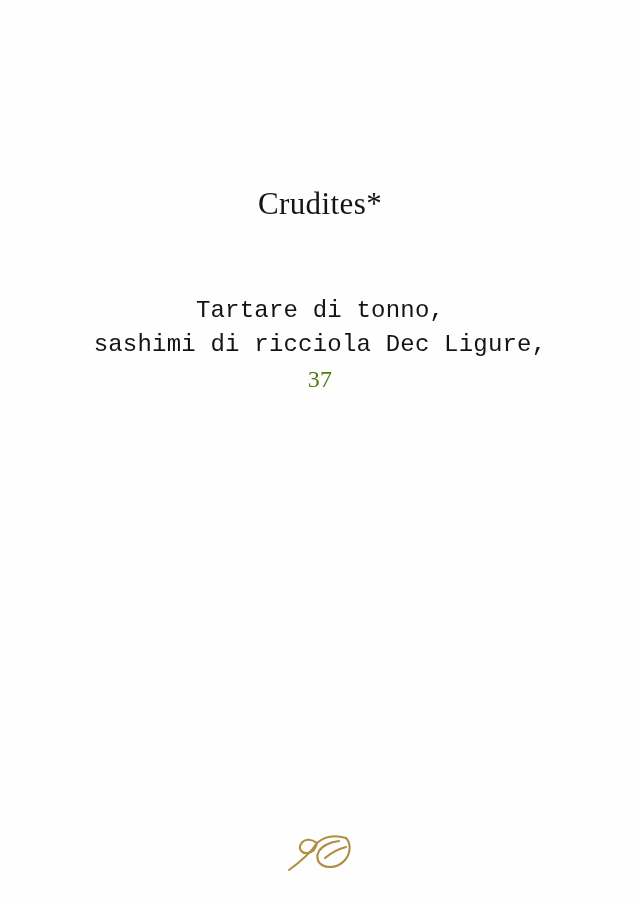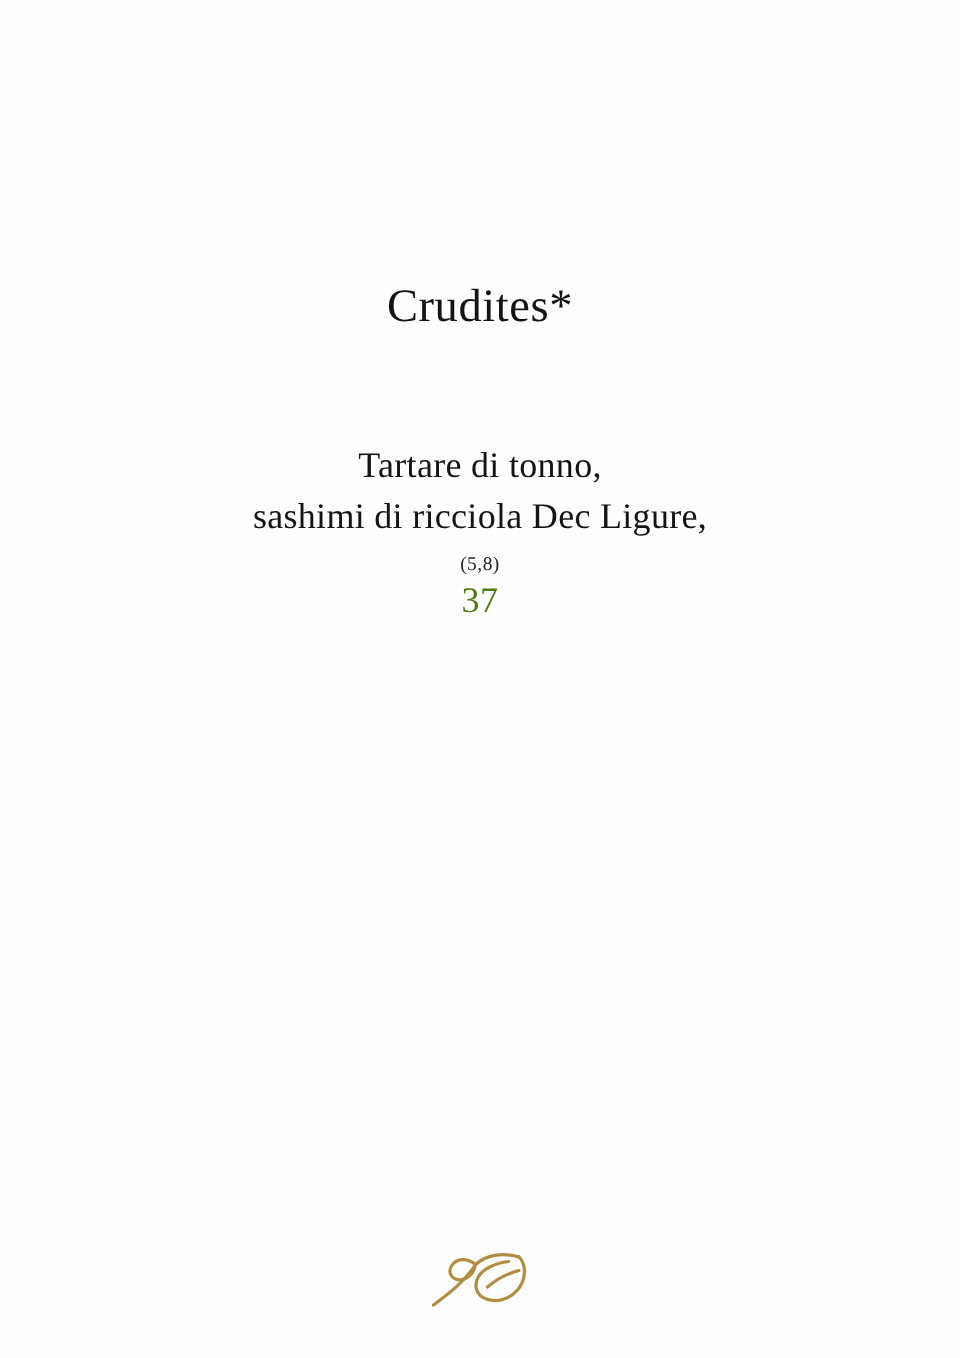--- a/index.html
+++ b/index.html
@@ -37,20 +37,21 @@
     line-height: 1.2;
   }
   .dish {
     margin-top: 72px;
   }
   .dish-line {
     font-size: 24px;
     line-height: 1.42;
     letter-spacing: 0.2px;
     color: #141414;
+    font-family: Liberation Mono, monospace;
   }
   .allergens {
     margin-top: 6px;
     font-size: 13px;
     letter-spacing: 0.3px;
     color: #242424;
   }
   .price {
     margin-top: 4px;
     font-size: 24px;
@@ -75,21 +76,20 @@
 
 <div class="page">
 
   <div class="menu-block">
 
     <div class="section-title">Crudites*</div>
 
     <div class="dish">
       <div class="dish-line">Tartare di tonno,</div>
       <div class="dish-line">sashimi di ricciola Dec Ligure,</div>
-      <div class="allergens">(5,8)</div>
       <div class="price">37</div>
     </div>
 
   </div>
 
   <div class="footer-logo">
     <span>
       <svg width="72" height="46" viewBox="0 0 72 46" xmlns="http://www.w3.org/2000/svg">
         <g fill="none" stroke="#b08d3f" stroke-width="2.1" stroke-linecap="round" stroke-linejoin="round">
           <path d="M5 41 C 16 33, 26 25, 33 14"></path>

